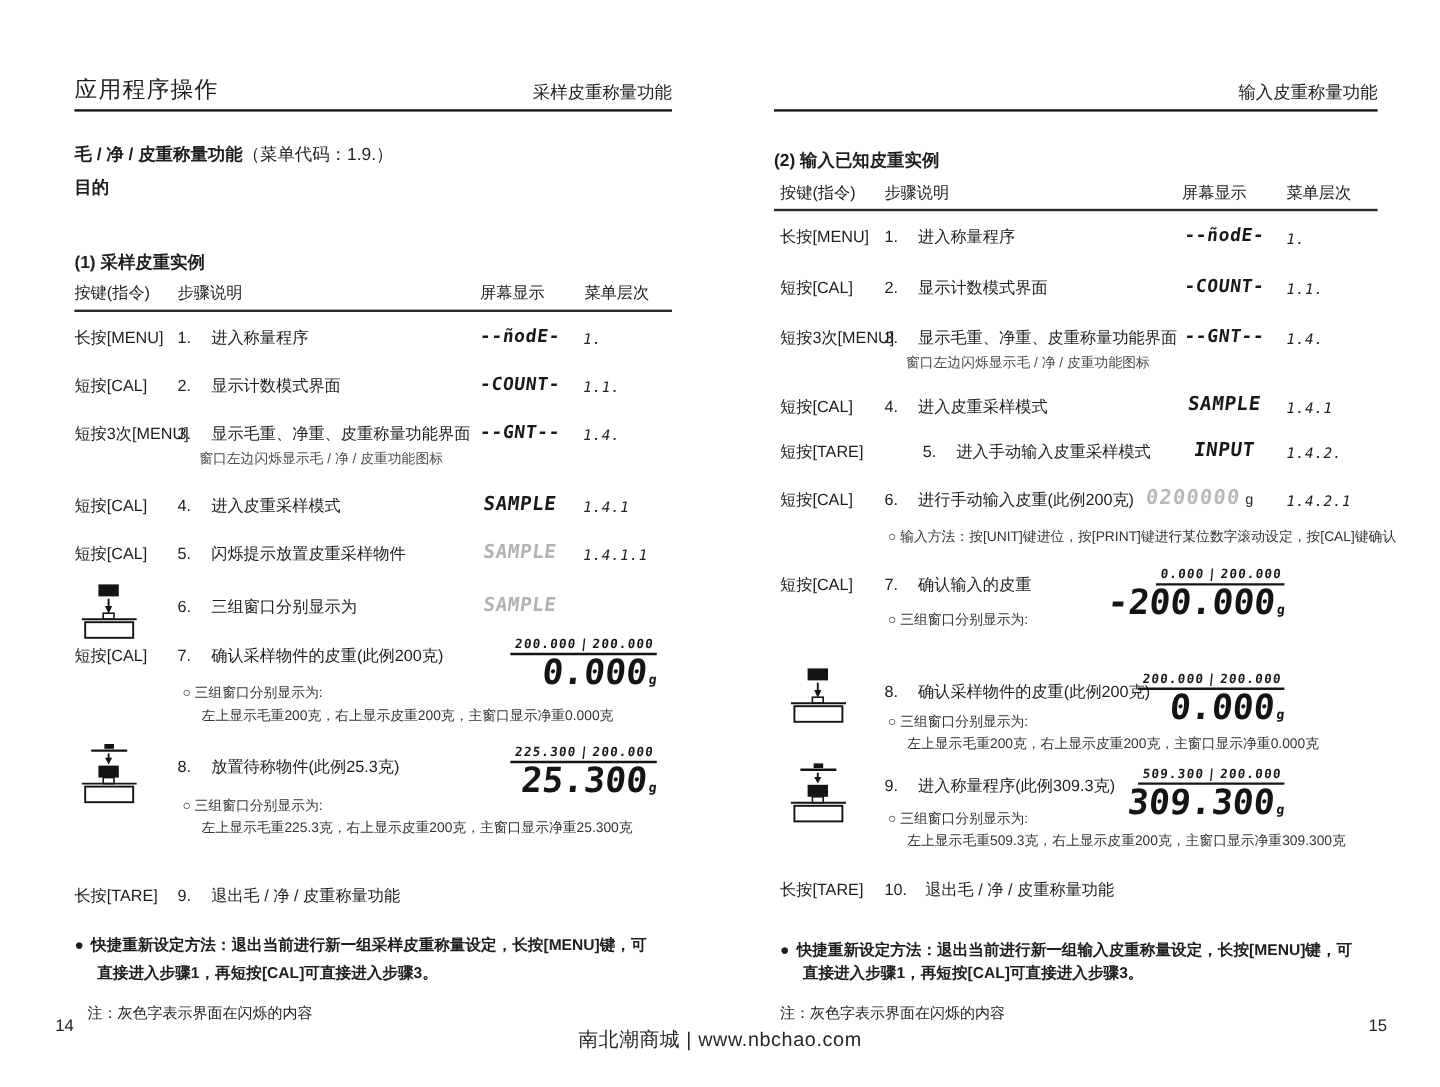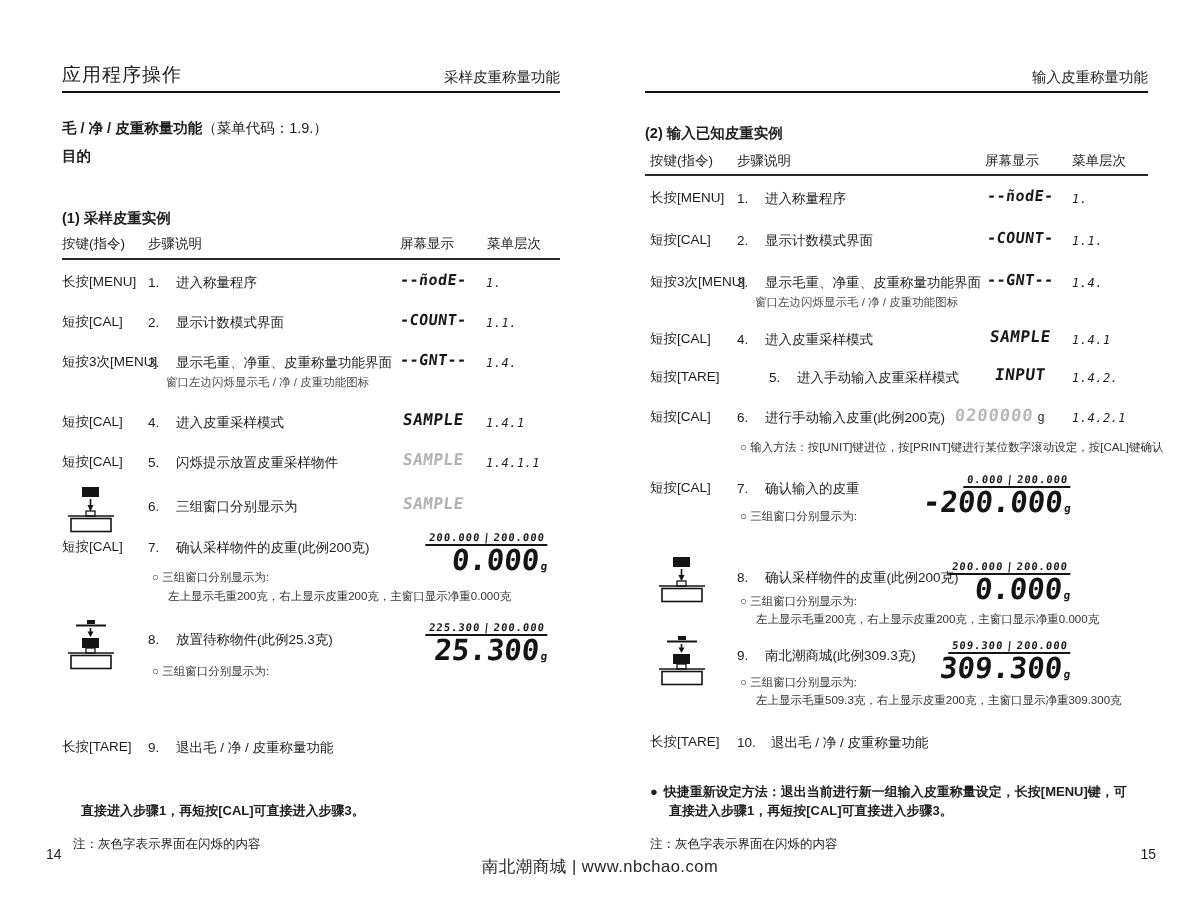--- a/index.html
+++ b/index.html
@@ -135,24 +135,26 @@
       <line x1="0" y1="33" x2="46" y2="33" stroke="#141414" stroke-width="1.6"></line>
       <rect x="3" y="35.5" width="40" height="13" fill="#ffffff" stroke="#141414" stroke-width="1.6"></rect>
     </svg>
   </div>
   <div class="abs" style="top:630px;left:86px;"><span class="step-num">8.</span><span class="step-txt">放置待称物件(此例25.3克)</span></div>
   <div class="bigdisp" style="top:617px;right:12px;">
     <span class="bd-top"><span>225.300</span><span class="bd-sep">|</span><span>200.000</span></span>
     <div class="bd-main"><span>25.300</span><span class="bd-unit">g</span></div>
   </div>
   <div class="abs note" style="top:664px;left:90px;">○ 三组窗口分别显示为:</div>
+  <div class="abs note" style="top:682px;left:106px;">左上显示毛重225.3克，右上显示皮重200克，主窗口显示净重25.300克</div>
 
   <div class="abs key" style="top:738px;left:0;">长按[TARE]</div>
   <div class="abs" style="top:738px;left:86px;"><span class="step-num">9.</span><span class="step-txt">退出毛 / 净 / 皮重称量功能</span></div>
 
+  <div class="abs bullet-txt" style="top:779px;left:0;"><span class="bullet-dot">●</span><span>快捷重新设定方法：退出当前进行新一组采样皮重称量设定，长按[MENU]键，可</span></div>
   <div class="abs bullet-txt" style="top:802px;left:19px;">直接进入步骤1，再短按[CAL]可直接进入步骤3。</div>
   <div class="abs" style="top:836px;left:11px;font-size:12.5px;">注：灰色字表示界面在闪烁的内容</div>
 </div>
 
 <div class="page" id="pR">
   <div class="abs hdr-sub" style="top:68px;right:0;">输入皮重称量功能</div>
   <div class="hdr-line" style="top:91px;"></div>
 
   <div class="abs sec b" style="top:124px;left:0;">(2) 输入已知皮重实例</div>
 
@@ -225,21 +227,21 @@
       <rect x="19" y="0" width="8" height="4" fill="#141414"></rect>
       <line x1="8" y1="5.5" x2="38" y2="5.5" stroke="#141414" stroke-width="2"></line>
       <line x1="22.5" y1="8" x2="22.5" y2="13" stroke="#141414" stroke-width="1.6"></line>
       <path d="M19.5 11.5 L22.5 17 L25.5 11.5 Z" fill="#141414"></path>
       <rect x="14" y="18" width="17" height="10" fill="#141414"></rect>
       <rect x="18" y="28" width="9" height="5" fill="#ffffff" stroke="#141414" stroke-width="1.3"></rect>
       <line x1="0" y1="33" x2="46" y2="33" stroke="#141414" stroke-width="1.6"></line>
       <rect x="3" y="35.5" width="40" height="13" fill="#ffffff" stroke="#141414" stroke-width="1.6"></rect>
     </svg>
   </div>
-  <div class="abs" style="top:646px;left:92px;"><span class="step-num">9.</span><span class="step-txt">南北潮商城(此例309.3克)</span></div>
+  <div class="abs" style="top:646px;left:92px;"><span class="step-num">9.</span><span class="step-txt">进入称量程序(此例309.3克)</span></div>
   <div class="bigdisp" style="top:635px;right:77px;">
     <span class="bd-top"><span>509.300</span><span class="bd-sep">|</span><span>200.000</span></span>
     <div class="bd-main"><span>309.300</span><span class="bd-unit">g</span></div>
   </div>
   <div class="abs note" style="top:675px;left:95px;">○ 三组窗口分别显示为:</div>
   <div class="abs note" style="top:693px;left:111px;">左上显示毛重509.3克，右上显示皮重200克，主窗口显示净重309.300克</div>
 
   <div class="abs key" style="top:733px;left:5px;">长按[TARE]</div>
   <div class="abs" style="top:733px;left:92px;"><span class="step-num" style="min-width:34px;">10.</span><span class="step-txt">退出毛 / 净 / 皮重称量功能</span></div>
 

